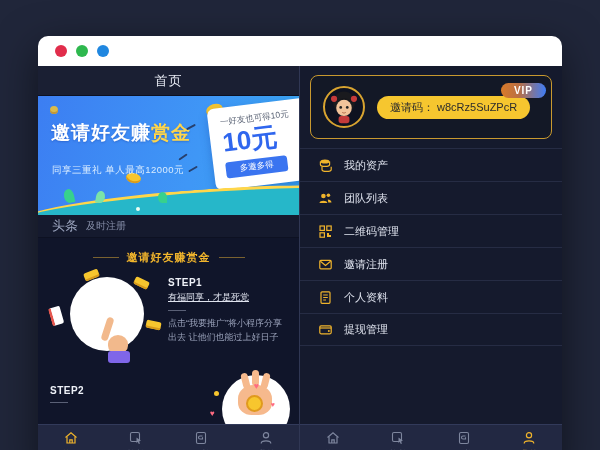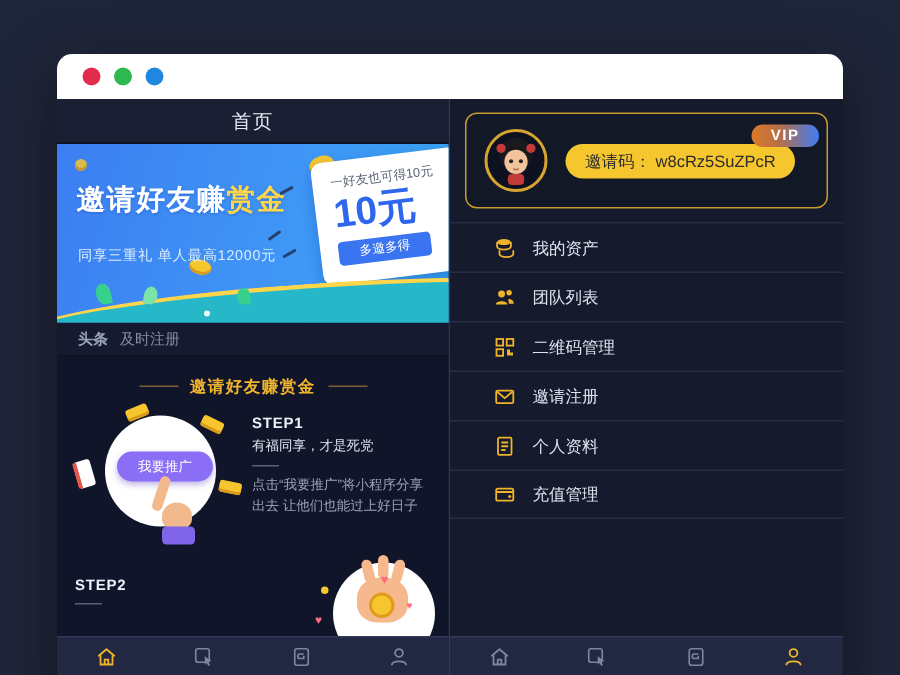--- a/index.html
+++ b/index.html
@@ -63,21 +63,21 @@
     background:#26b7c9; border-radius:48% 52% 0 0; transform:rotate(-4deg);
     border-top:3px solid #ffd64a; }
   .plant { position:absolute; bottom:12px; background:#37d18d; }
   .p1 { left:26px; width:10px; height:14px; border-radius:50% 50% 0 50%; transform:rotate(-12deg); }
   .p2 { left:58px; width:9px; height:12px; border-radius:50% 50% 50% 0; transform:rotate(10deg); background:#7be3a8; }
   .p3 { left:120px; width:9px; height:11px; border-radius:50% 50% 0 50%; }
   .fish-dot { position:absolute; left:98px; bottom:4px; width:4px; height:4px; border-radius:50%; background:#eafff4; }
 
   .newsbar { height:23px; flex:0 0 23px; background:#151a2e; border-bottom:1px solid #0d1122;
     display:flex; align-items:center; gap:8px; padding:0 14px; }
-  .news-tag { font-size:10px; font-weight:700; color:#9aa3bd; }
+  .news-tag { font-size:13px; font-weight:400; color:#9aa3bd; }
   .news-text { font-size:10px; color:#848ca6; }
 
   .promo { height:186px; flex:0 0 186px; background:#10152a; padding:8px 12px 0 12px; position:relative; overflow:hidden; }
   .promo-title-row { display:flex; align-items:center; justify-content:center; gap:8px; margin-top:4px; }
   .promo-title-row .dash { width:26px; height:1px; background:#7a6230; }
   .promo-title { font-size:11px; font-weight:700; color:#f0b42c; letter-spacing:1px; }
 
   .step-row { display:flex; margin-top:8px; }
   .illu1 { width:112px; height:92px; position:relative; flex:0 0 112px; }
   .bubble { position:absolute; left:20px; top:4px; width:74px; height:74px; background:#ffffff; border-radius:50%; }
@@ -91,21 +91,21 @@
   .pa3 { left:96px; top:48px; transform:rotate(12deg); }
   .rednote { position:absolute; left:0px; top:34px; width:12px; height:18px; background:#fff;
     border-left:3px solid #e4574f; border-radius:2px; transform:rotate(-16deg); }
   .hand1-fist { position:absolute; left:58px; top:62px; width:20px; height:18px; background:#f2b98c; border-radius:50% 50% 40% 40%; }
   .hand1-finger { position:absolute; left:54px; top:44px; width:7px; height:24px; background:#f2b98c;
     border-radius:4px; transform:rotate(18deg); }
   .hand1-cuff { position:absolute; left:58px; top:78px; width:22px; height:12px; background:#7f66e8; border-radius:3px; }
 
   .step-text { flex:1; padding:4px 0 0 6px; }
   .step-label { font-size:10px; font-weight:800; color:#eef1f8; letter-spacing:.5px; }
-  .step-head { font-size:9px; color:#dfe3ee; margin-top:3px; }
+  .step-head { font-size:9px; color:#dfe3ee; margin-top:3px;text-decoration:underline; }
   .step-div { width:18px; height:1px; background:#5a6076; margin:6px 0; }
   .step-desc { font-size:9px; color:#9aa2ba; line-height:1.55; }
 
   .step-row2 { display:flex; margin-top:10px; }
   .step-text2 { width:150px; padding-top:10px; }
   .illu2 { flex:1; position:relative; height:84px; }
   .bubble2 { position:absolute; left:22px; top:0px; width:68px; height:68px; background:#ffffff; border-radius:50%; }
   .ok-hand { position:absolute; left:38px; top:10px; width:34px; height:30px; background:#f6b98d; border-radius:45% 45% 40% 40%; }
   .ok-f1,.ok-f2,.ok-f3 { position:absolute; width:7px; height:16px; background:#f6b98d; border-radius:4px; }
   .ok-f1 { left:42px; top:-2px; transform:rotate(-14deg); }
@@ -133,21 +133,21 @@
   .user-card { margin:9px 10px 0 10px; height:64px; border:1px solid #c8992f; border-radius:8px;
     background:#131826; position:relative; display:flex; align-items:center; padding:0 12px; gap:12px; }
   .avatar-ring { width:42px; height:42px; border-radius:50%; border:2px solid #d8a430;
     background:#0e1220; overflow:hidden; flex:0 0 42px; }
   .invite-pill { background:#f6c62f; border-radius:12px; padding:4px 13px; font-size:11px;
     font-weight:400; color:#2c2c2c; white-space:nowrap; }
   .vip-pill { position:absolute; top:7px; right:5px; padding:2px 13px; border-radius:10px;
     background:linear-gradient(90deg,#d97a28 0%,#b96f45 40%,#3f7df6 100%);
     color:#fff; font-size:10px; font-weight:700; letter-spacing:1px; }
   .menu { margin-top:9px; }
-  .menu-item { height:33px; display:flex; align-items:center; gap:11px; padding:0 29px;
+  .menu-item { height:33px; display:flex; align-items:center; gap:11px; padding:0 18px;
     border-top:1px solid #262c44; font-size:11px; color:#dfe3ee; cursor:pointer; }
   .menu-item:last-child { border-bottom:1px solid #262c44; }
   .menu-item svg { width:15px; height:15px; flex:0 0 15px; }
   .gold-ic { color:#f0b42c; }
 </style>
 </head>
 <body>
 
 <div class="window">
   <div class="titlebar">
@@ -193,21 +193,20 @@
           <span class="promo-title">邀请好友赚赏金</span>
           <span class="dash"></span>
         </div>
 
         <div class="step-row">
           <div class="illu1">
             <div class="paper pa1"></div>
             <div class="paper pa2"></div>
             <div class="bubble"></div>
             <div class="rednote"></div>
-            <div class="promote-pill">我要推广</div>
             <div class="paper pa3"></div>
             <div class="hand1-finger"></div>
             <div class="hand1-fist"></div>
             <div class="hand1-cuff"></div>
           </div>
           <div class="step-text">
             <div class="step-label">STEP1</div>
             <div class="step-head">有福同享，才是死党</div>
             <div class="step-div"></div>
             <div class="step-desc">点击“我要推广”将小程序分享出去 让他们也能过上好日子</div>
@@ -332,21 +331,21 @@
                 <path d="M5.2 5 h4.6 M5.2 7.5 h4.6 M5.2 10 h2.8"></path>
               </svg>
             <span>个人资料</span>
           </div>
           <div class="menu-item">
             <svg viewBox="0 0 15 15" fill="none" stroke="#f0b42c" stroke-width="1.2">
                 <rect x="1.8" y="3.8" width="11.4" height="8" rx="1.2"></rect>
                 <path d="M1.8 6 h11.4"></path>
                 <circle cx="10.8" cy="9" r="1" fill="#f0b42c" stroke="none"></circle>
               </svg>
-            <span>充值管理</span>
+            <span>提现管理</span>
           </div>
         </div>
       </div>
 
       <div class="tabbar">
         <div class="tab">
           <svg viewBox="0 0 16 16" fill="none" stroke="currentColor" stroke-width="1.2">
               <path d="M2.5 7.5 L8 2.8 L13.5 7.5"></path>
               <path d="M4 6.8 V13 H12 V6.8"></path>
               <path d="M6.8 13 V9.8 H9.2 V13"></path>

